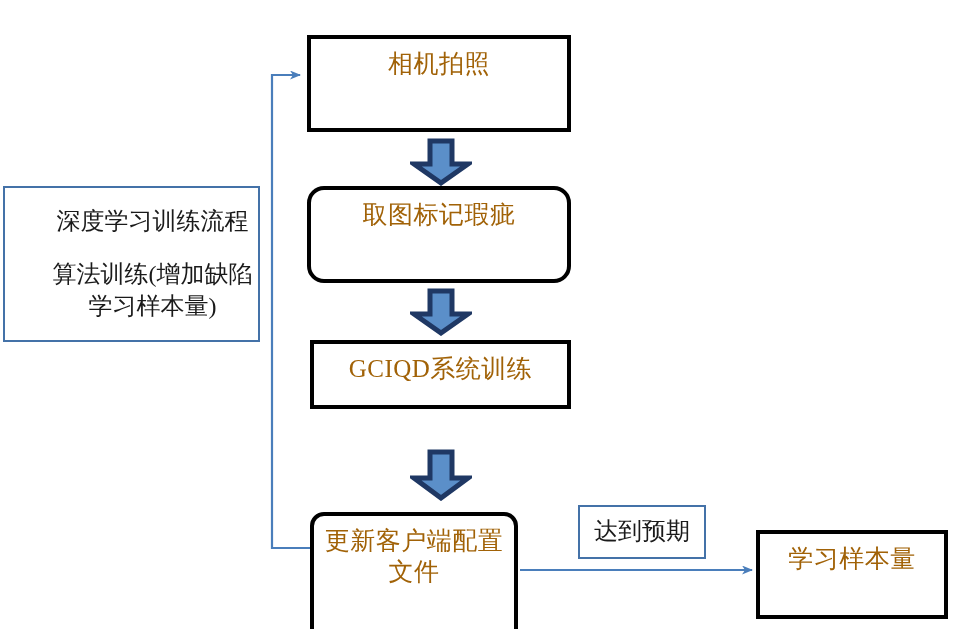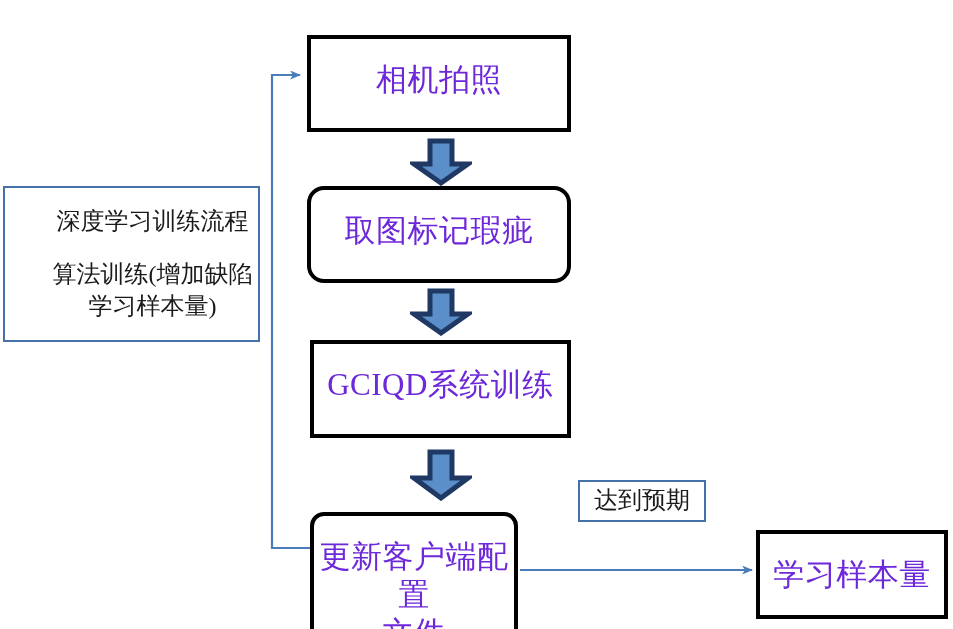--- a/index.html
+++ b/index.html
@@ -26,24 +26,24 @@
     background: #ffffff;
     border: 4px solid #000000;
     display: flex;
     justify-content: center;
     align-items: flex-start;
     text-align: center;
   }
   .proc-box .box-label {
     display: block;
     width: 100%;
-    padding-top: 22px;
-    font-size: 31px;
+    padding-top: 10px;
+    font-size: 25px;
     line-height: 1.22;
-    color: #6d28d9;
+    color: #a16207;
     letter-spacing: 0.5px;
     white-space: pre-line;
   }
 
   
   .note-box {
     position: absolute;
     box-sizing: border-box;
     background: #ffffff;
     border: 2px solid #4472A8;
@@ -113,34 +113,34 @@
   </svg>
 
   <div class="proc-box" style="left:307px; top:186px; width:264px; height:97px;border-radius:17px;">
     <span class="box-label">取图标记瑕疵</span>
   </div>
 
   <svg class="block-arrow" style="left:410px; top:288px;" width="62" height="48" viewBox="0 0 62 48" xmlns="http://www.w3.org/2000/svg">
     <path d="M20,3 L42,3 L42,26 L58,26 L31,45 L4,26 L20,26 Z" fill="#5B8FC9" stroke="#1F3864" stroke-width="5" stroke-linejoin="miter"></path>
   </svg>
 
-  <div class="proc-box" style="left:310px; top:340px; width:261px; height:98px;">
+  <div class="proc-box" style="left:310px; top:340px; width:261px; height:69px;">
     <span class="box-label">GCIQD系统训练</span>
   </div>
 
   <svg class="block-arrow" style="left:410px; top:449px;" width="62" height="52" viewBox="0 0 62 52" xmlns="http://www.w3.org/2000/svg">
     <path d="M20,3 L42,3 L42,29 L58,29 L31,49 L4,29 L20,29 Z" fill="#5B8FC9" stroke="#1F3864" stroke-width="5" stroke-linejoin="miter"></path>
   </svg>
 
   <div class="proc-box" style="left:310px; top:512px; width:208px; height:138px;border-radius:14px;">
     <span class="box-label">更新客户端配置
 文件</span>
   </div>
 
-  <div class="note-box" style="left:578px; top:480px; width:128px; height:42px;">
+  <div class="note-box" style="left:578px; top:505px; width:128px; height:54px;">
     <span class="note-line">达到预期</span>
   </div>
 
   <div class="proc-box" style="left:756px; top:530px; width:192px; height:89px;">
     <span class="box-label">学习样本量</span>
   </div>
 
 </div>
 
 </body></html>

